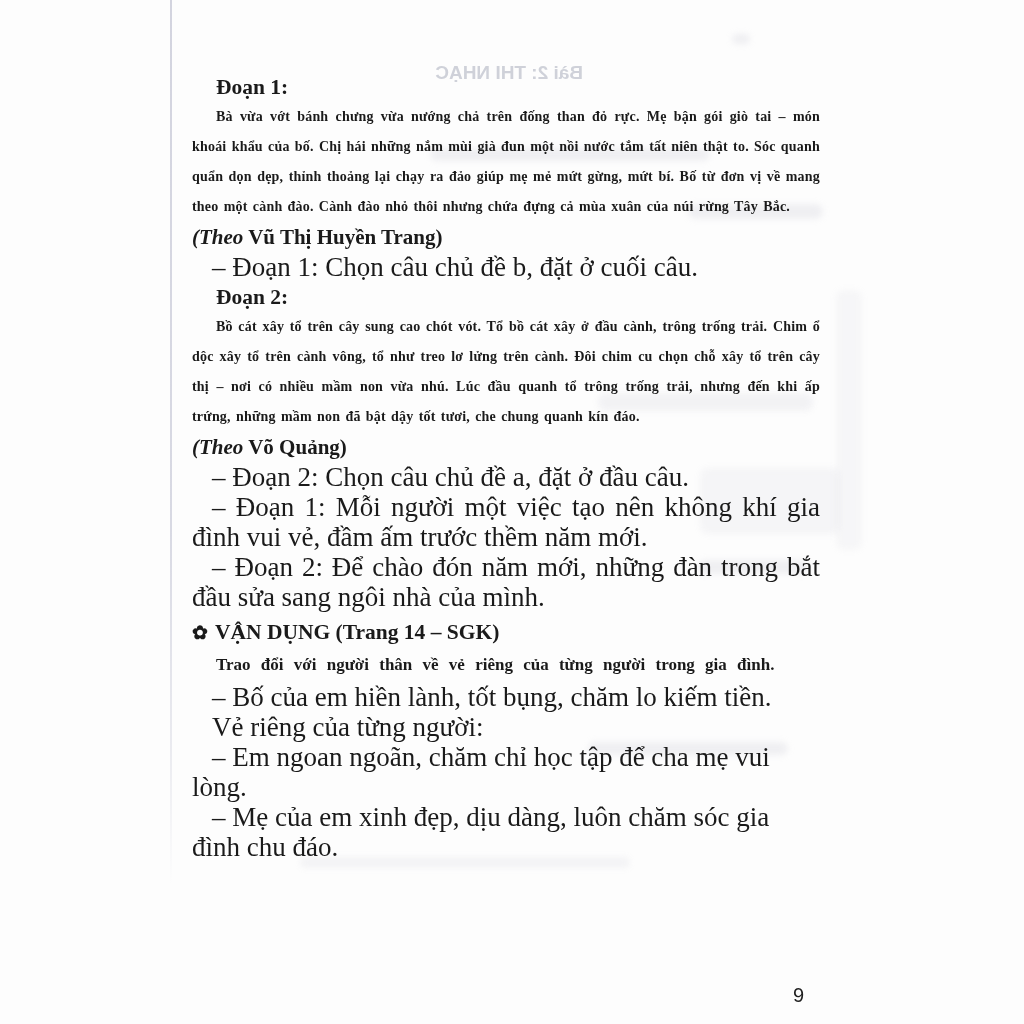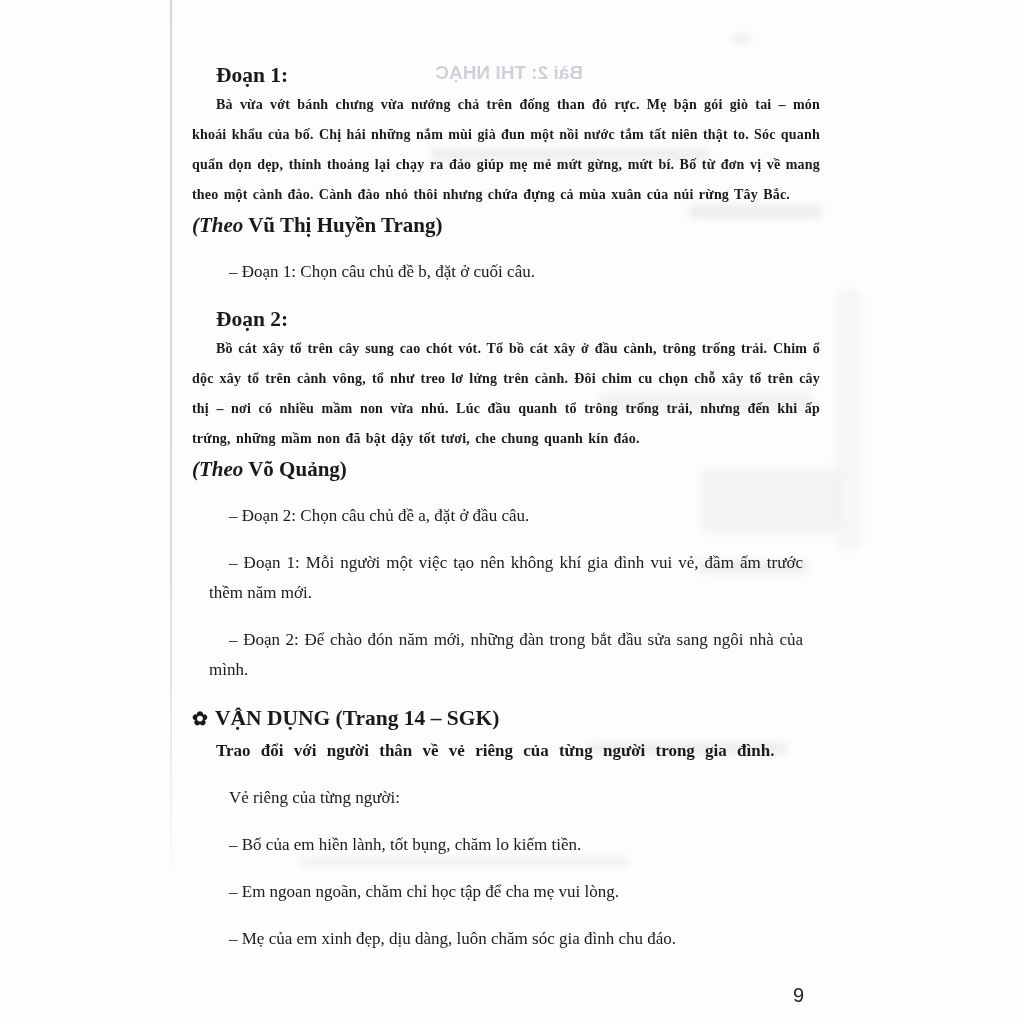--- a/index.html
+++ b/index.html
@@ -12,41 +12,41 @@
     position: relative;
     overflow: hidden;
   }
   .page-edge {
     position: absolute; left: 170px; top: 0;
     width: 2px; height: 885px;
     background: linear-gradient(to bottom,
       #d3d4df 0%, #d8d9e3 60%, rgba(216,217,227,0.5) 85%, rgba(216,217,227,0) 100%);
   }
   .content {
-    position: absolute; left: 192px; top: 60px; width: 628px;
+    position: absolute; left: 192px; top: 72px; width: 628px;
   }
   .label {
     font-weight: bold; font-size: 21.5px; line-height: 30px;
     text-indent: 24px; margin: 0;
   }
   .para {
     font-weight: bold; font-size: 14px; line-height: 30px;
     text-align: justify; text-align-last: left;
     text-indent: 24px; margin: 0;
     letter-spacing: 0.2px;
     word-spacing: 1.5px;
   }
   .attr {
     font-weight: bold; font-size: 21px; line-height: 30px;
     text-align: left; margin: 0;
   }
   .attr .theo { font-style: italic; }
   .answer {
-    font-weight: normal; font-size: 17px; line-height: 30px;
-    text-indent: 20px; margin: 17px;
+    font-weight: normal; font-size: 27px; line-height: 30px;
+    text-indent: 20px; margin: 0;
   }
   .answer.justify { text-align: justify; text-align-last: left; }
   .task-heading {
     font-weight: bold; font-size: 21px; line-height: 30px;
     text-indent: 14px; margin: 0;
   }
   .vd-heading {
     font-weight: bold; font-size: 21.5px; line-height: 32px;
     margin: 4px 0 0 0; text-indent: 0;
   }
@@ -121,23 +121,23 @@
 
 
   <p class="answer justify">– Đoạn 1: Mỗi người một việc tạo nên không khí gia đình vui vẻ, đầm ấm trước thềm năm mới.</p>
 
   <p class="answer justify">– Đoạn 2: Để chào đón năm mới, những đàn trong bắt đầu sửa sang ngôi nhà của mình.</p>
 
   <p class="vd-heading"><span class="flower">✿</span><span>VẬN DỤNG (Trang 14 – SGK)</span></p>
 
   <p class="vd-task">Trao đổi với người thân về vẻ riêng của từng người trong gia đình.</p>
 
+  <p class="answer">– Bố của em hiền lành, tốt bụng, chăm lo kiếm tiền.</p>
+
   <p class="answer">Vẻ riêng của từng người:</p>
-
-  <p class="answer">– Bố của em hiền lành, tốt bụng, chăm lo kiếm tiền.</p>
 
   <p class="answer">– Em ngoan ngoãn, chăm chỉ học tập để cha mẹ vui lòng.</p>
 
   <p class="answer">– Mẹ của em xinh đẹp, dịu dàng, luôn chăm sóc gia đình chu đáo.</p>
 
 </div>
 
 <div class="page-num">9</div>
 
 </body></html>

